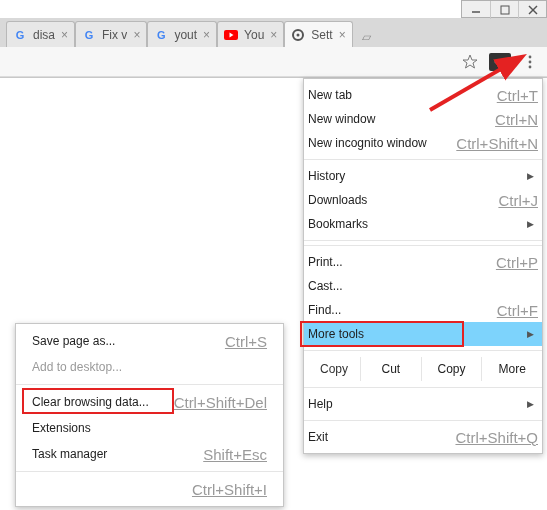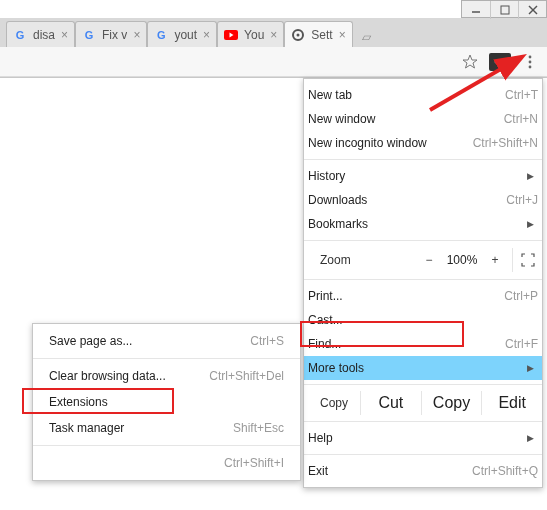--- a/index.html
+++ b/index.html
@@ -22,36 +22,36 @@
   
   .toolbar { position: absolute; top: 47px; left: 0; right: 0; height: 30px; background: #f7f7f7; display: flex; align-items: center; justify-content: flex-end; padding-right: 8px; gap: 10px; border-bottom: 1px solid #dcdcdc; }
   .tool-btn { width: 18px; height: 18px; display:flex; align-items:center; justify-content:center; color:#555; }
   .ext-btn { width: 22px; height: 18px; background:#333; border-radius:2px; display:flex;align-items:center;justify-content:center; color:#fff; font-size:8px; }
 
   .client { position:absolute; top:77px; left:0; right:0; bottom:0; background:#fff; border-top:1px solid #c8c8c8; }
 
   
   .menu { position: absolute; top: 78px; right: 4px; width: 240px; background: #fff; border: 1px solid #c6c6c6; box-shadow: 0 2px 6px rgba(0,0,0,0.25); padding: 4px 0; z-index: 10; }
   .menu-row { height: 24px; display: flex; align-items: center; padding: 0 4px; font-size: 12px; color: #222; position: relative; }
-  .menu-row .sc { margin-left: auto; color: #9a9a9a; font-size: 12px; }
+  .menu-row .sc { margin-left: auto; color: #9a9a9a; font-size: 15px; text-decoration: underline; }
   .menu-row .sub-arrow { position:absolute; right:8px; color:#555; font-size: 9px; }
   .menu-sep { height: 1px; background: #e5e5e5; margin: 4px 0; }
   .menu-row.hover { background: #7dd3fc; }
   .zoom-row { height: 30px; display:flex; align-items:center; padding:0 0 0 16px; }
   .zoom-row .label { flex:0 0 auto; }
   .zoom-row .spacer { flex:1; }
   .zoom-btn { width: 26px; height: 24px; display:flex; align-items:center; justify-content:center; color:#444; }
   .zoom-val { width: 40px; text-align:center; color:#222; }
   .full-btn { width: 30px; height:24px; border-left:1px solid #e5e5e5; margin-left:4px; display:flex;align-items:center;justify-content:center; color:#555;}
   .edit-row { height: 28px; display:flex; align-items:center; padding-left:16px; }
   .edit-row .label { flex:0 0 40px; }
-  .edit-btn { flex:1; text-align:center; height:24px; line-height:24px; border-left:1px solid #e5e5e5; font-size:16px; color:#222;}
-
-  
-  .submenu { position:absolute; top: 323px; left: 32px; width: 269px; background:#fff; border:1px solid #c6c6c6; box-shadow: 0 2px 6px rgba(0,0,0,0.25); padding:4px 0; z-index: 20;}
+  .edit-btn { flex:1; text-align:center; height:24px; line-height:24px; border-left:1px solid #e5e5e5; font-size:12px; color:#222;}
+
+  
+  .submenu { position:absolute; top: 323px; left: 15px; width: 269px; background:#fff; border:1px solid #c6c6c6; box-shadow: 0 2px 6px rgba(0,0,0,0.25); padding:4px 0; z-index: 20;}
   .submenu .menu-row { padding: 0 16px; height:26px; }
   .submenu .menu-row.disabled { color:#9a9a9a; }
   .submenu .menu-sep { margin: 4px 0; }
 
   
   .annot { position:absolute; border:2px solid #e42222; pointer-events:none; z-index:50; }
 
   
   .arrow { position:absolute; z-index:49; pointer-events:none; }
 
@@ -171,36 +171,20 @@
   </div>
   <div class="menu-row">
     <span>Downloads</span>
     <span class="sc">Ctrl+J</span>
   </div>
   <div class="menu-row">
     <span>Bookmarks</span>
     <span class="sub-arrow">▶</span>
   </div>
   <div class="menu-sep"></div>
-  <div class="zoom-row">
-    <span class="label">Zoom</span>
-    <span class="spacer"></span>
-    <div class="zoom-btn">
-        <span>−</span>
-      </div>
-    <div class="zoom-val">100%</div>
-    <div class="zoom-btn">
-        <span>+</span>
-      </div>
-    <div class="full-btn">
-      <svg width="14" height="14" viewBox="0 0 14 14" fill="none" stroke="#555" stroke-width="1.2">
-          <path d="M1 4V1h3M13 4V1h-3M1 10v3h3M13 10v3h-3"></path>
-        </svg>
-    </div>
-  </div>
   <div class="menu-sep"></div>
   <div class="menu-row">
     <span>Print...</span>
     <span class="sc">Ctrl+P</span>
   </div>
   <div class="menu-row">
     <span>Cast...</span>
   </div>
   <div class="menu-row">
     <span>Find...</span>
@@ -208,38 +192,41 @@
   </div>
   <div class="menu-row hover">
     <span>More tools</span>
     <span class="sub-arrow">▶</span>
   </div>
   <div class="menu-sep"></div>
   <div class="edit-row">
     <span class="label">Copy</span>
     <div class="edit-btn">Cut</div>
     <div class="edit-btn">Copy</div>
-    <div class="edit-btn">Edit</div>
+    <div class="edit-btn">More</div>
   </div>
   <div class="menu-sep"></div>
   <div class="menu-row">
     <span>Help</span>
     <span class="sub-arrow">▶</span>
   </div>
   <div class="menu-sep"></div>
   <div class="menu-row">
     <span>Exit</span>
     <span class="sc">Ctrl+Shift+Q</span>
   </div>
 </div>
 
 <div class="submenu">
   <div class="menu-row">
     <span>Save page as...</span>
     <span class="sc">Ctrl+S</span>
+  </div>
+  <div class="menu-row disabled">
+    <span>Add to desktop...</span>
   </div>
   <div class="menu-sep"></div>
   <div class="menu-row">
     <span>Clear browsing data...</span>
     <span class="sc">Ctrl+Shift+Del</span>
   </div>
   <div class="menu-row">
     <span>Extensions</span>
   </div>
   <div class="menu-row">

